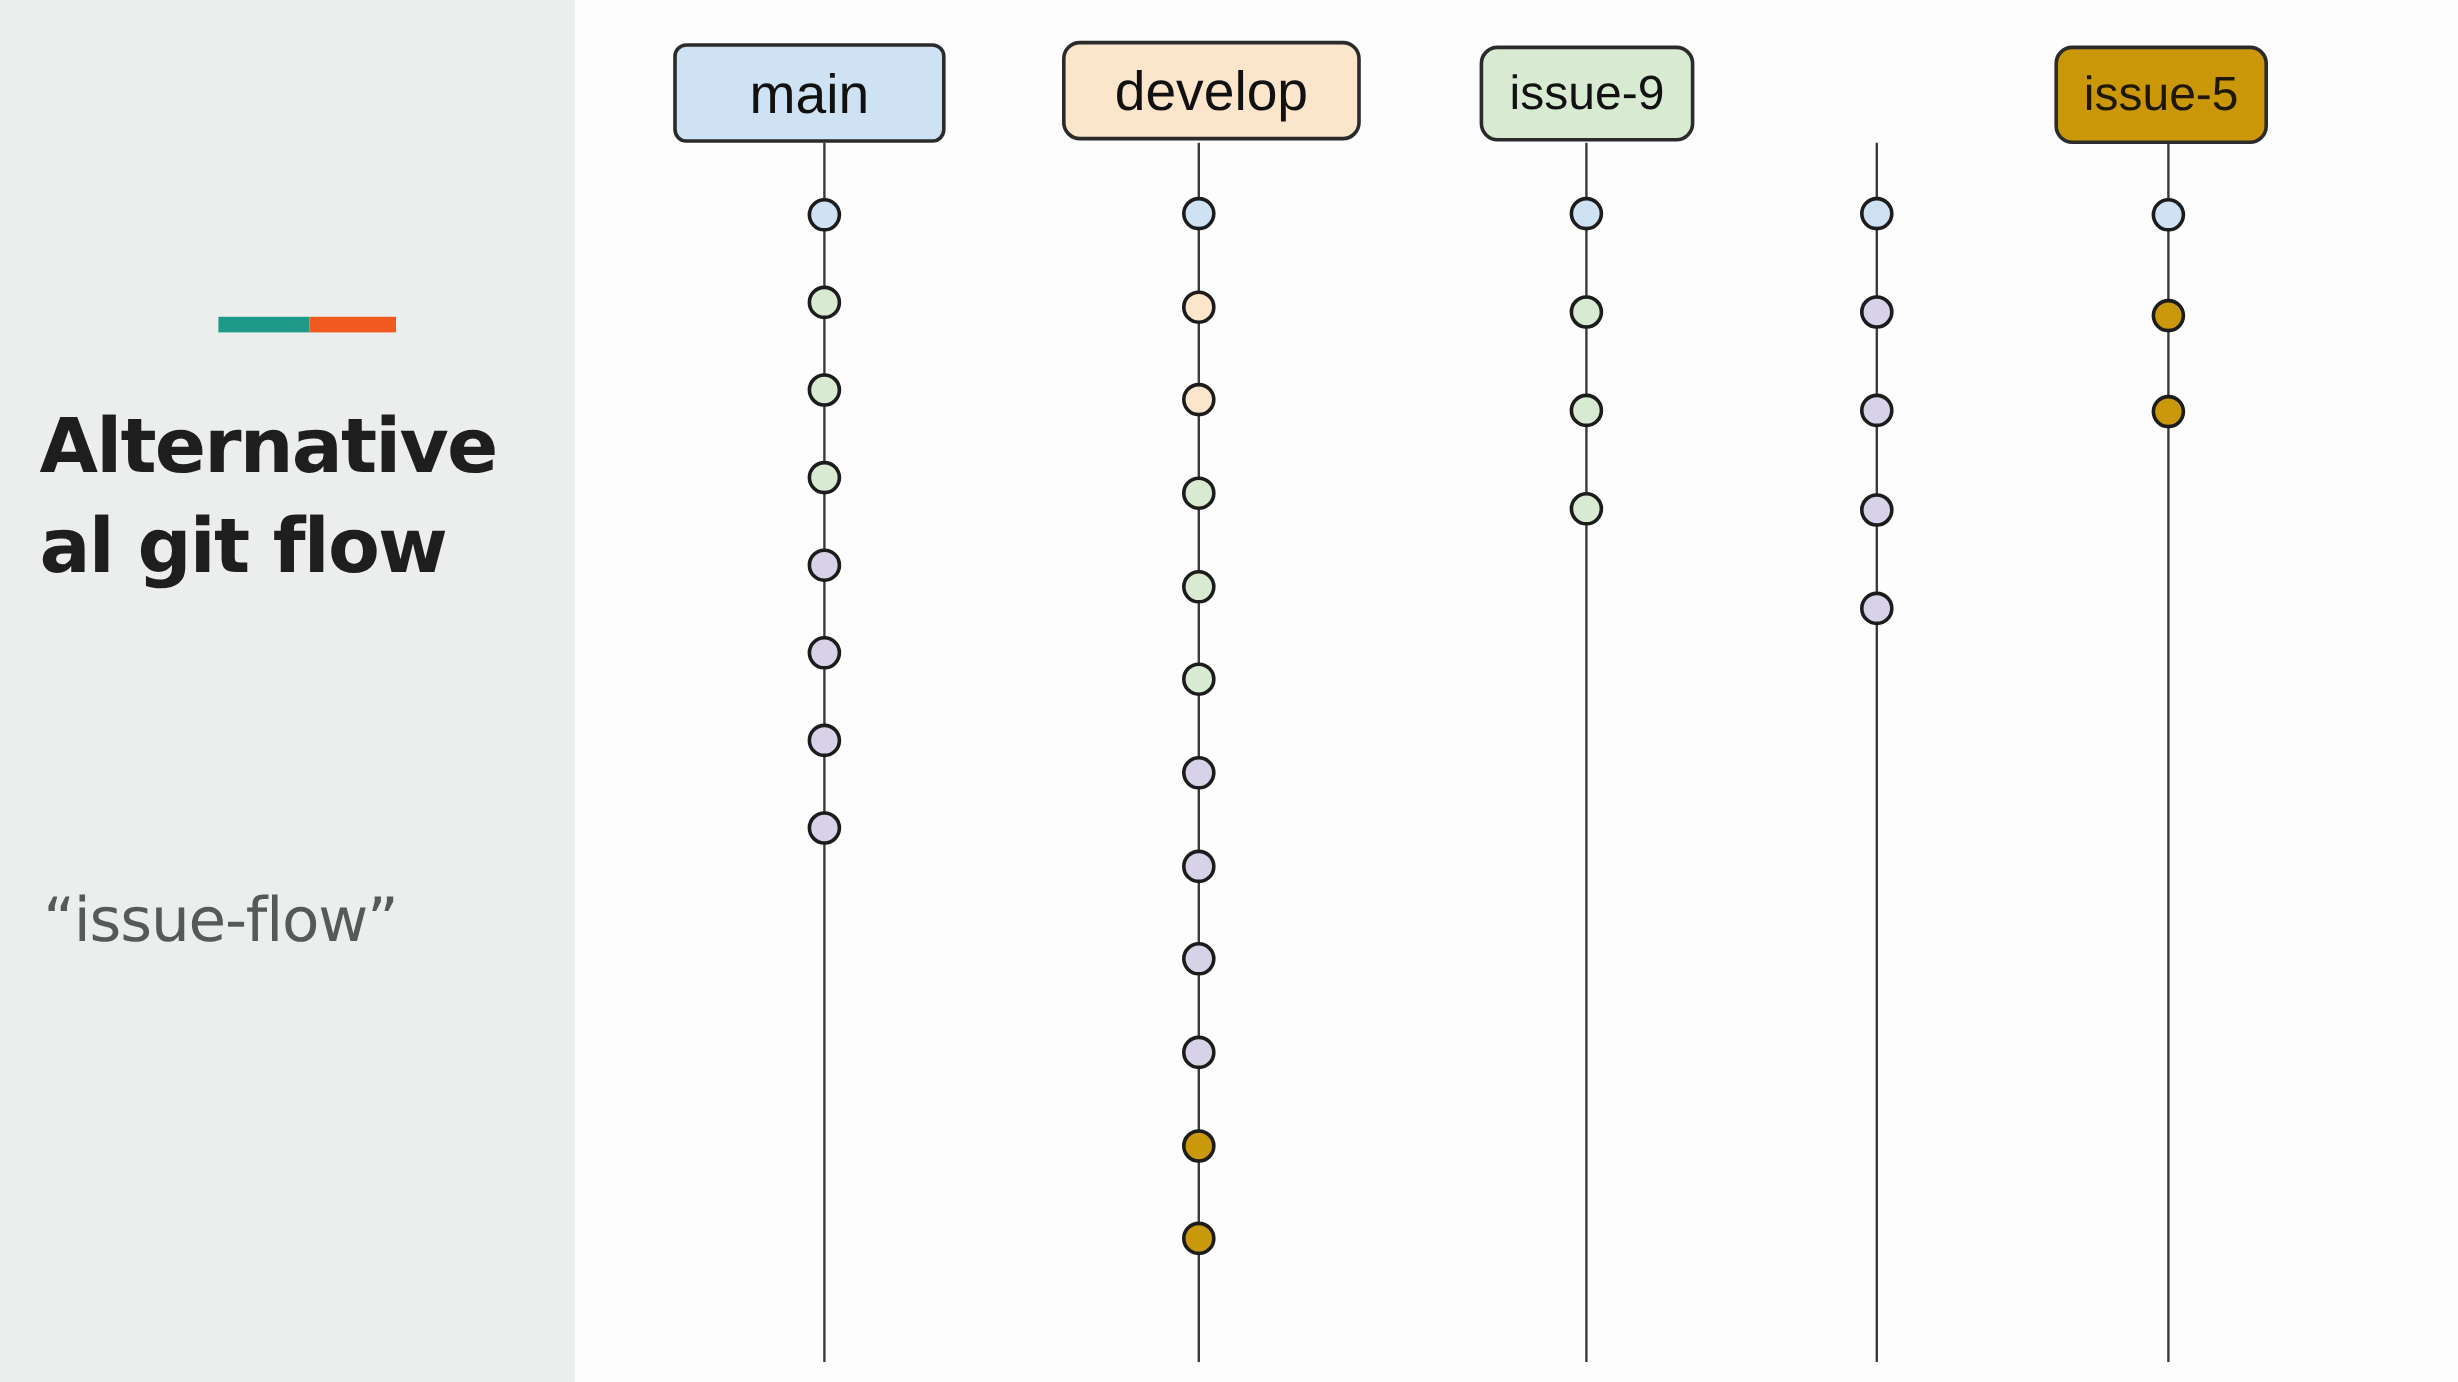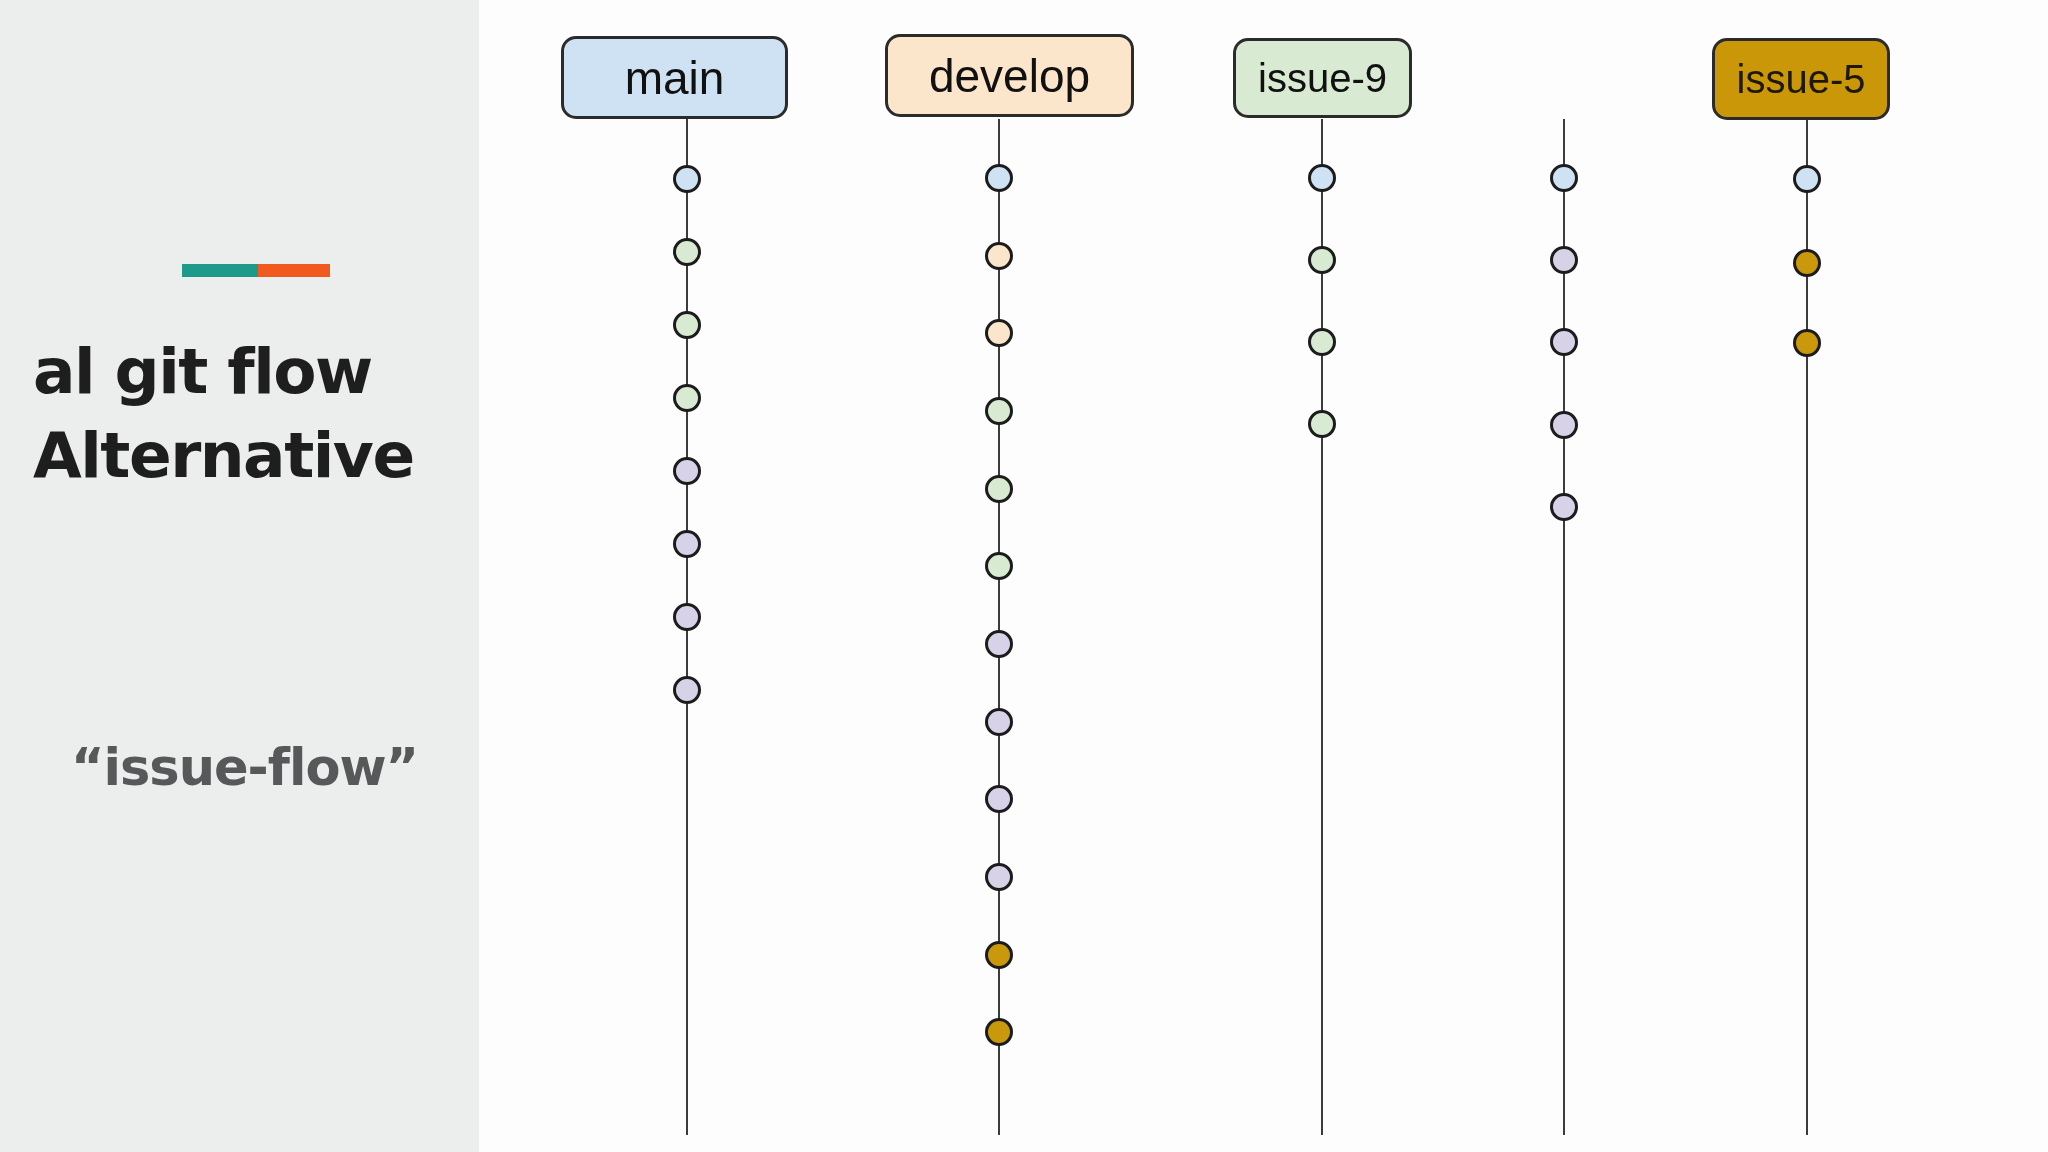--- a/index.html
+++ b/index.html
@@ -25,25 +25,24 @@
     font-family:"DejaVu Sans", sans-serif;
     font-weight:bold;
     font-size:63px;
     line-height:84px;
     letter-spacing:-1.5px;
     color:#1e1e1e;
   }
   .slide-subtitle{
     position:absolute;left:36px;top:738px;
     font-family:"DejaVu Sans", sans-serif;
-    font-weight:bold;
+    font-weight:normal;
     font-size:51px;
     color:#56585a;
     letter-spacing:-1px;
-    margin-left:35px;
   }
   .diagram-layer{position:absolute;left:0;top:0;width:2048px;height:1152px;}
   .branch-line{
     position:absolute;width:2.5px;
     background:#3b3b3b;
   }
   .branch-box{
     position:absolute;
     border:3px solid #2b2b2b;
     border-radius:15px;
@@ -62,21 +61,21 @@
     box-sizing:border-box;
   }
 </style>
 </head>
 <body>
 
 <div class="slide" style="background: rgb(253, 253, 253);">
 
   <div class="diagram-layer">
       <div class="branch-line" style="left: 685.75px; top: 119px; height: 1016px; background: rgb(59, 59, 59);"></div>
-      <div class="branch-box" style="left: 561px; top: 36px; width: 227px; height: 83px; background: rgb(207, 226, 243); color: rgb(17, 17, 17);">main</div>
+      <div class="branch-box" style="left: 561px; top: 36px; width: 227px; height: 83px; background: rgb(207, 226, 243); color: rgb(17, 17, 17); border-radius: 11px;">main</div>
       <div class="commit-dot" style="left: 673px; top: 165px; background: rgb(207, 226, 243);"></div>
       <div class="commit-dot" style="left: 673px; top: 238px; background: rgb(216, 234, 210);"></div>
       <div class="commit-dot" style="left: 673px; top: 311px; background: rgb(216, 234, 210);"></div>
       <div class="commit-dot" style="left: 673px; top: 384px; background: rgb(216, 234, 210);"></div>
       <div class="commit-dot" style="left: 673px; top: 457px; background: rgb(216, 210, 232);"></div>
       <div class="commit-dot" style="left: 673px; top: 530px; background: rgb(216, 210, 232);"></div>
       <div class="commit-dot" style="left: 673px; top: 603px; background: rgb(216, 210, 232);"></div>
       <div class="commit-dot" style="left: 673px; top: 676px; background: rgb(216, 210, 232);"></div>
       <div class="branch-line" style="left: 997.75px; top: 119px; height: 1016px; background: rgb(59, 59, 59);"></div>
       <div class="branch-box" style="left: 885px; top: 34px; width: 249px; height: 83px; background: rgb(251, 229, 203); color: rgb(17, 17, 17);">develop</div>
@@ -110,19 +109,19 @@
       <div class="commit-dot" style="left: 1793px; top: 249px; background: rgb(201, 152, 11);"></div>
       <div class="commit-dot" style="left: 1793px; top: 329px; background: rgb(201, 152, 11);"></div>
     </div>
 
   <div class="left-panel" style="background: rgb(235, 238, 236);">
     <div class="accent-bar">
       <span class="seg-teal" style="background: rgb(29, 154, 137);"></span>
       <span class="seg-orange" style="background: rgb(240, 90, 30);"></span>
     </div>
     <div class="slide-title" style="color: rgb(30, 30, 30);">
+      <div>Alternative</div>
       <div>al git flow</div>
-      <div>Alternative</div>
     </div>
     <div class="slide-subtitle" style="color: rgb(86, 88, 90);">“issue-flow”</div>
   </div>
 
 </div>
 
 </body></html>

